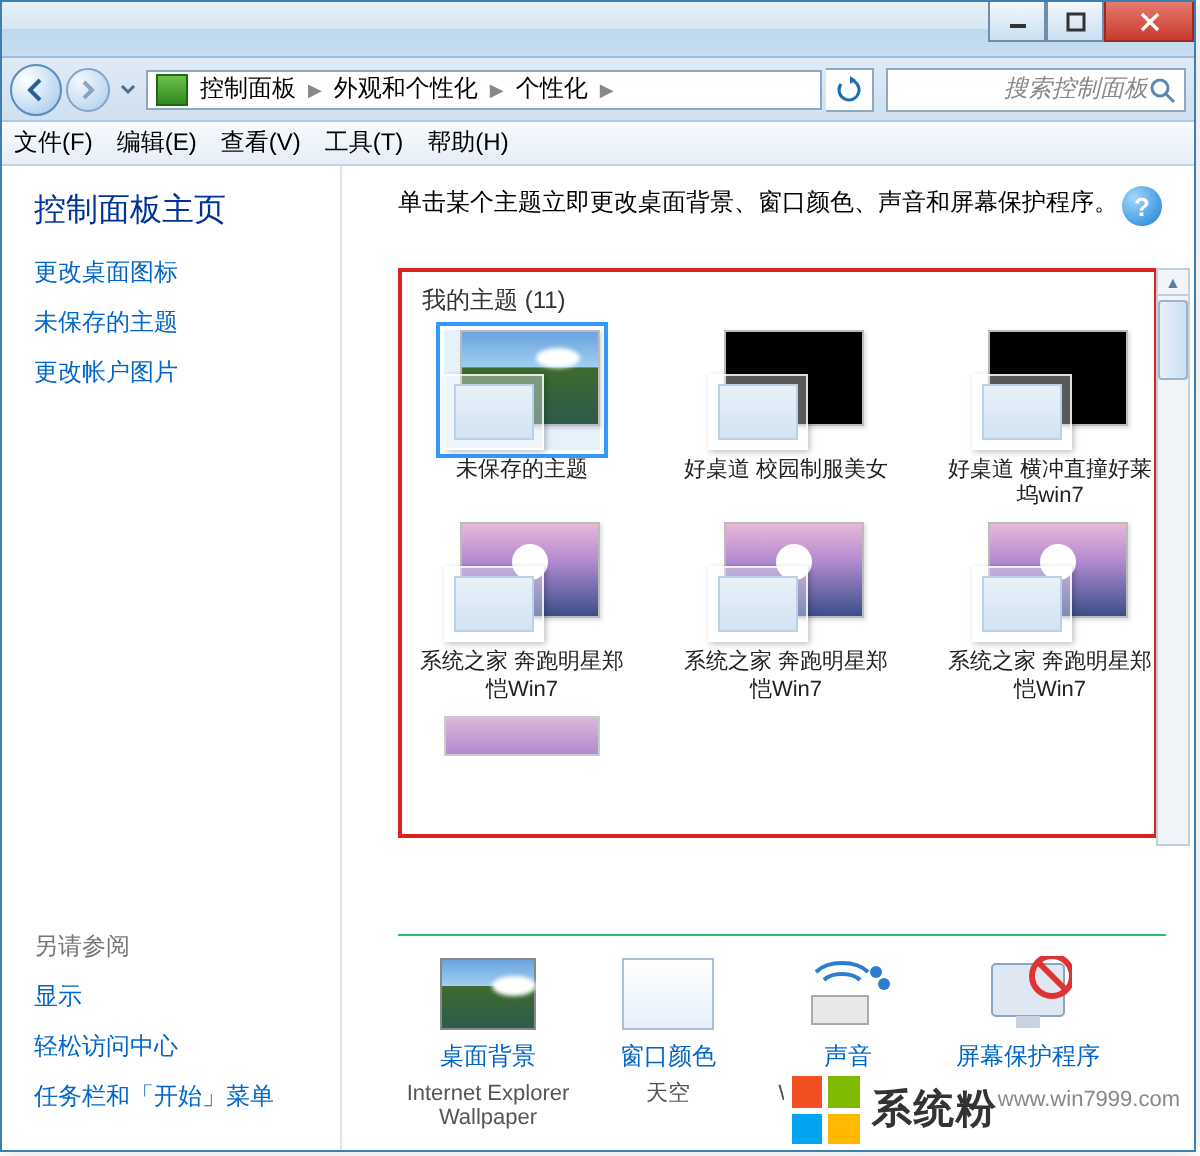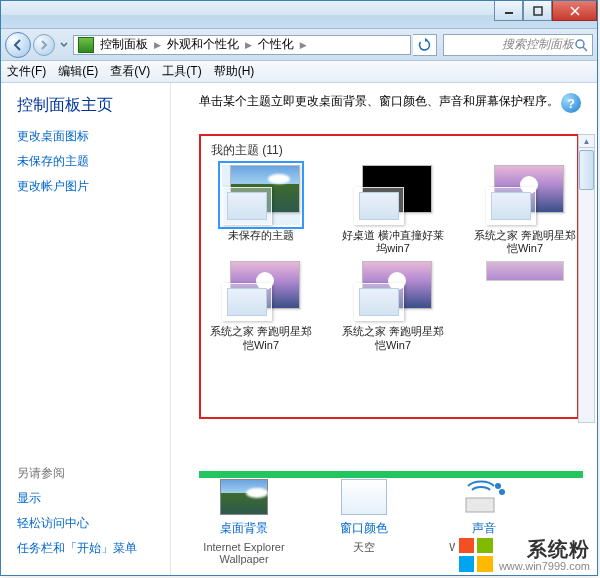--- a/index.html
+++ b/index.html
@@ -55,32 +55,32 @@
 .theme-grid { display:flex; flex-wrap:wrap; gap:6px 24px;justify-content:space-between; }
 .theme-item { width:104px; display:flex; flex-direction:column; align-items:center; gap:4px; }
 .theme-item.sel .thumb { outline:2px solid #3399ff; outline-offset:2px; background:#e5f1fb; }
 .thumb { width:78px; height:60px; position:relative; }
 .tback { position:absolute; top:0; left:8px; width:70px; height:48px; border:1px solid #bbb; box-shadow:1px 1px 2px rgba(0,0,0,.15); }
 .tfront { position:absolute; bottom:0; left:0; width:50px; height:38px; border:1px solid rgba(255,255,255,.8); background: rgba(255,255,255,.35); backdrop-filter: blur(0); box-shadow:1px 1px 3px rgba(0,0,0,.25); }
 .tfront::after { content:""; position:absolute; top:4px; left:4px; right:4px; bottom:4px; background: linear-gradient(to bottom,#e9f1f9,#d2e3f2); border:1px solid #bad0e6; }
 .theme-label { font-size:11px; text-align:center; color:#222; line-height:1.2; min-height:26px; }
 
 
-.footer-row { position:absolute; bottom:10px; left:28px; right:14px; display:flex; gap:30px; border-top:7px solid #22c55e; }
+.footer-row { position:absolute; bottom:10px; left:28px; right:14px; display:flex; border-top:1px solid #22c55e; padding-top:10px; }
 .footer-item { display:flex; flex-direction:column; align-items:center; gap:4px; width:90px; }
 .footer-item .ico { width:48px; height:38px; display:flex; align-items:center; justify-content:center; }
 .footer-item .lnk { color:#0066cc; font-size:12px; text-align:center; }
 .footer-item .sub { font-size:11px; color:#555; text-align:center; line-height:1.1; }
 .color-box { width:46px; height:36px; border:1px solid #aac1d8; background: linear-gradient(to bottom,#fff,#e6f0fa); }
 
 
 .watermark { position:absolute; right:6px; bottom:6px; display:flex; align-items:center; gap:6px; background:#fff; padding:4px 4px 0 4px; }
 .watermark .logo { width:34px; height:34px; display:grid; grid-template:1fr 1fr / 1fr 1fr; gap:3px; }
 .watermark .logo div { width:100%; height:100%; }
-.watermark .txt { display:flex; flex-direction:column; line-height:1.1;align-items:flex-end; }
+.watermark .txt { display:flex; flex-direction:row; line-height:1.1; }
 .watermark .cn { font-size:20px; font-weight:bold; color:#333; letter-spacing:1px; }
 .watermark .url { font-size:11px; color:#888; }
 
 
 .bg-lake { background: linear-gradient(to bottom,#6aa3e0 0%, #9fcff0 38%, #3d6b2e 39%, #2d5a4c 100%); position:relative; }
 .bg-lake::after { content:""; position:absolute; top:8px; left:55%; width:22px; height:10px; background:#fff; border-radius:50%; filter:blur(1px); }
 .bg-black { background:#000; }
 .bg-fly { background: linear-gradient(to bottom,#e8b8d8 0%, #b28ad0 40%, #3a4f8a 100%); position:relative; }
 .bg-fly::after { content:""; position:absolute; top:10px; left:25px; width:18px; height:18px; background:#fff; border-radius:50%; }
 .thumb-partial { width:78px; height:20px; background: linear-gradient(to bottom,#d9b8d8,#b28ad0); border:1px solid #ccc; }
@@ -189,20 +189,27 @@
         <div class="theme-grid">
 
           <div class="theme-item sel">
             <div class="thumb">
               <div class="tback bg-lake"></div>
                 <div class="tfront"></div>
             </div>
             <div class="theme-label">未保存的主题</div>
           </div>
 
+          <div class="theme-item">
+            <div class="thumb">
+              <div class="tback bg-black"></div>
+                <div class="tfront"></div>
+            </div>
+            <div class="theme-label">好桌道 校园制服美女</div>
+          </div>
 
           <div class="theme-item">
             <div class="thumb">
               <div class="tback bg-black"></div>
                 <div class="tfront"></div>
             </div>
             <div class="theme-label">好桌道 横冲直撞好莱坞win7</div>
           </div>
 
           <div class="theme-item">
@@ -265,20 +272,32 @@
                 <path d="M6 8 C12 2, 26 2, 32 8" stroke="#2a7fd1" fill="none" stroke-width="2"></path>
                 <path d="M10 12 C14 8, 24 8, 28 12" stroke="#2a7fd1" fill="none" stroke-width="2"></path>
                 <circle cx="36" cy="8" r="3" fill="#2a7fd1"></circle>
                 <circle cx="40" cy="14" r="3" fill="#2a7fd1"></circle>
               </svg>
           </div>
           <div class="lnk">声音</div>
           <div class="sub">Windows 默认</div>
         </div>
 
+        <div class="footer-item">
+          <div class="ico">
+            <svg width="44" height="38">
+                <rect x="4" y="4" width="36" height="26" rx="2" fill="#dfe8f2" stroke="#8aa6c2"></rect>
+                <rect x="16" y="30" width="12" height="6" fill="#c7d3e0"></rect>
+                <circle cx="34" cy="10" r="10" fill="none" stroke="#d33" stroke-width="3"></circle>
+                <path d="M27 3 L41 17" stroke="#d33" stroke-width="3"></path>
+              </svg>
+          </div>
+          <div class="lnk">屏幕保护程序</div>
+          <div class="sub"></div>
+        </div>
 
       </div>
     </div>
   </div>
 </div>
 
 <div class="watermark">
   <div class="logo">
     <div style="background:#f25022"></div>
     <div style="background:#7fba00"></div>

